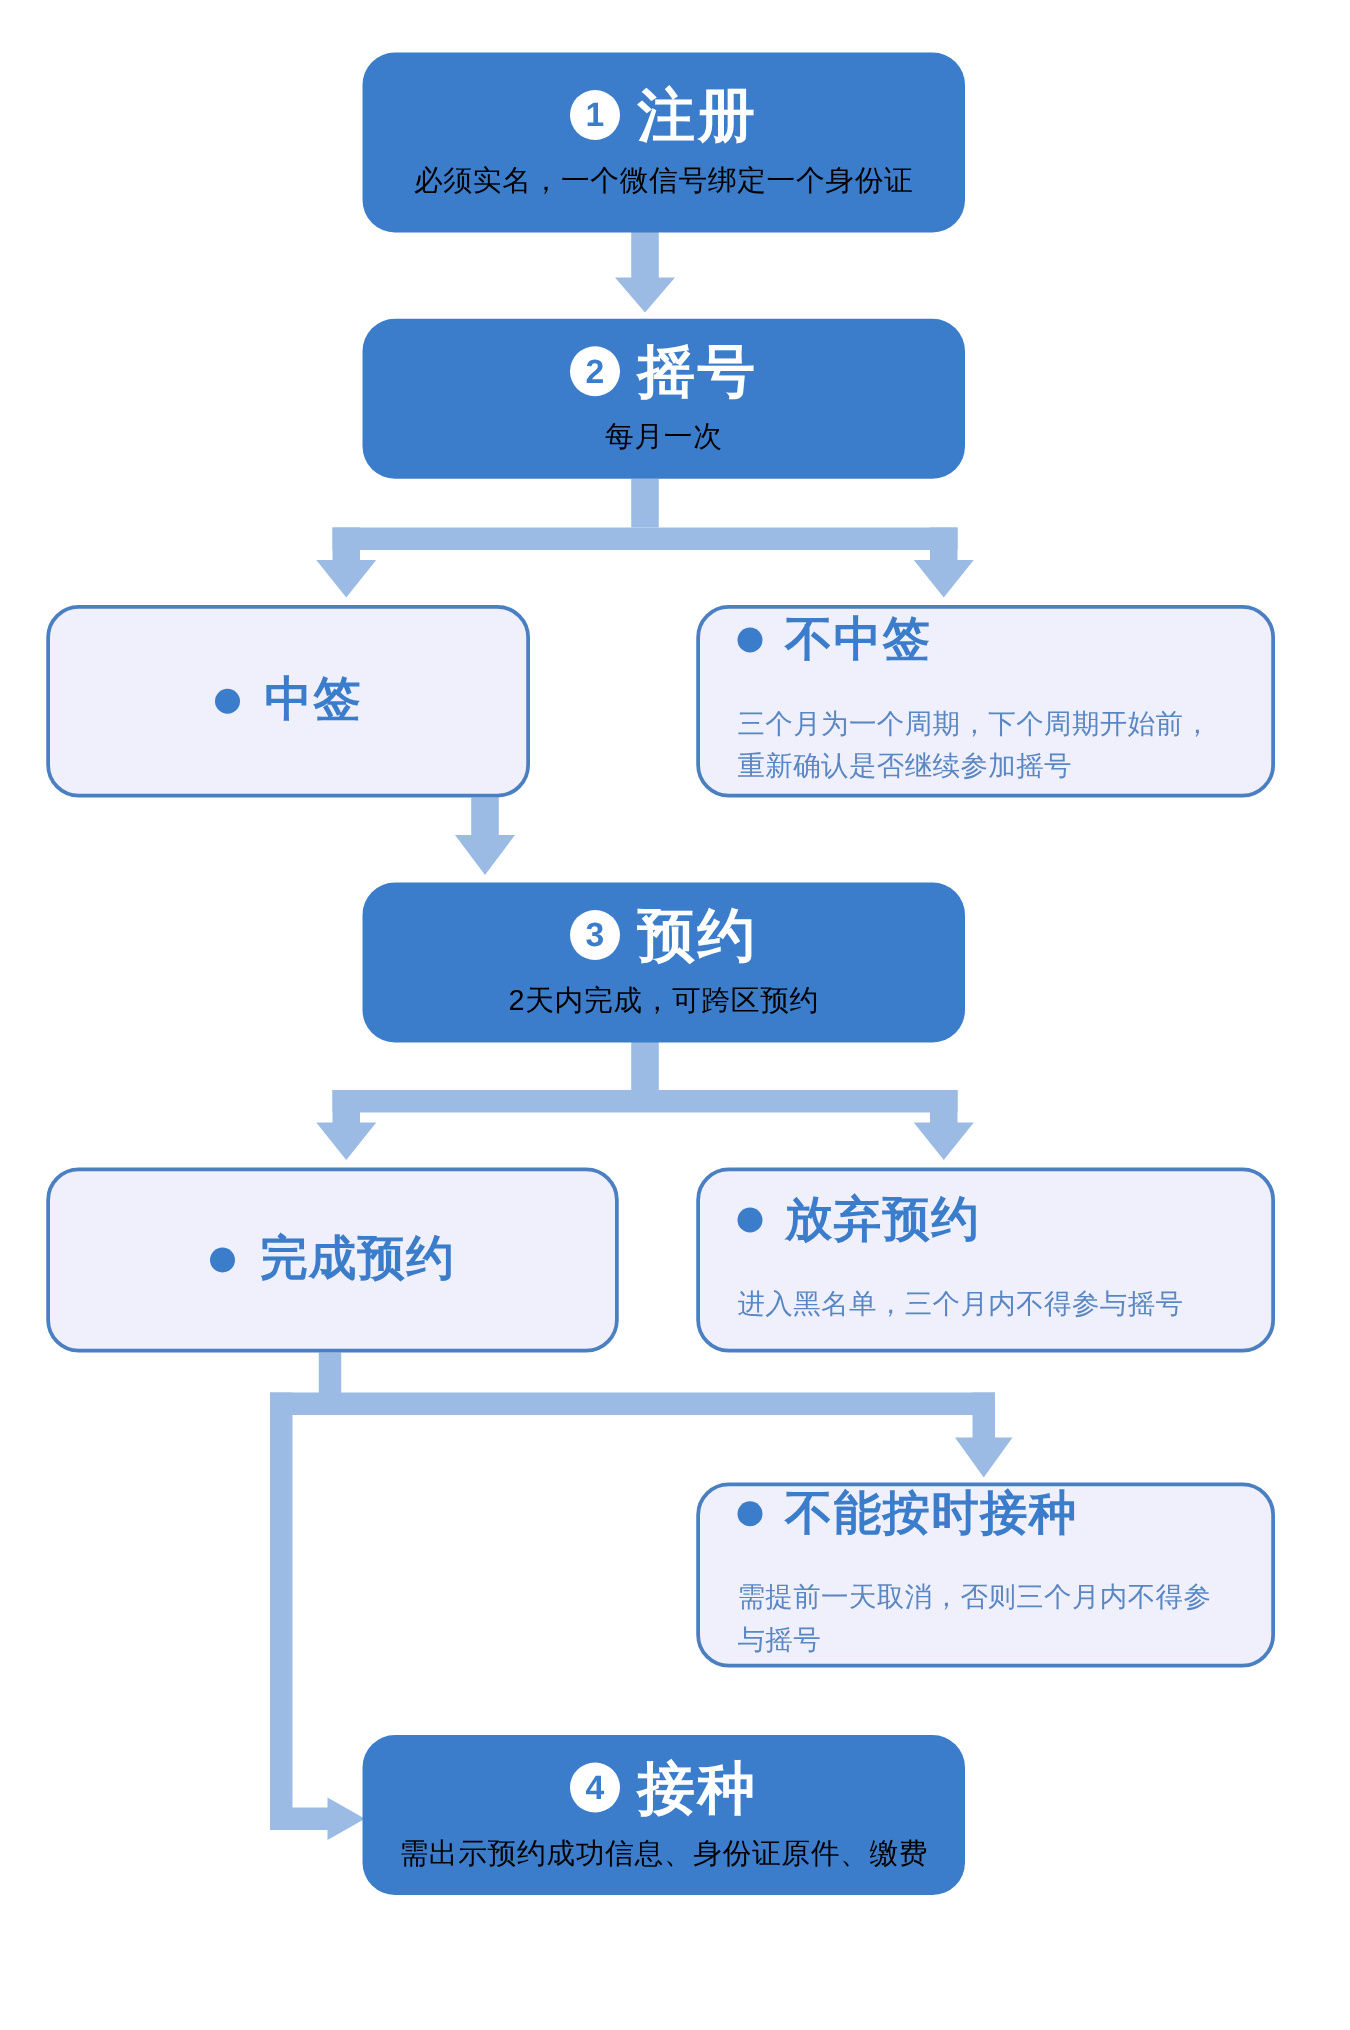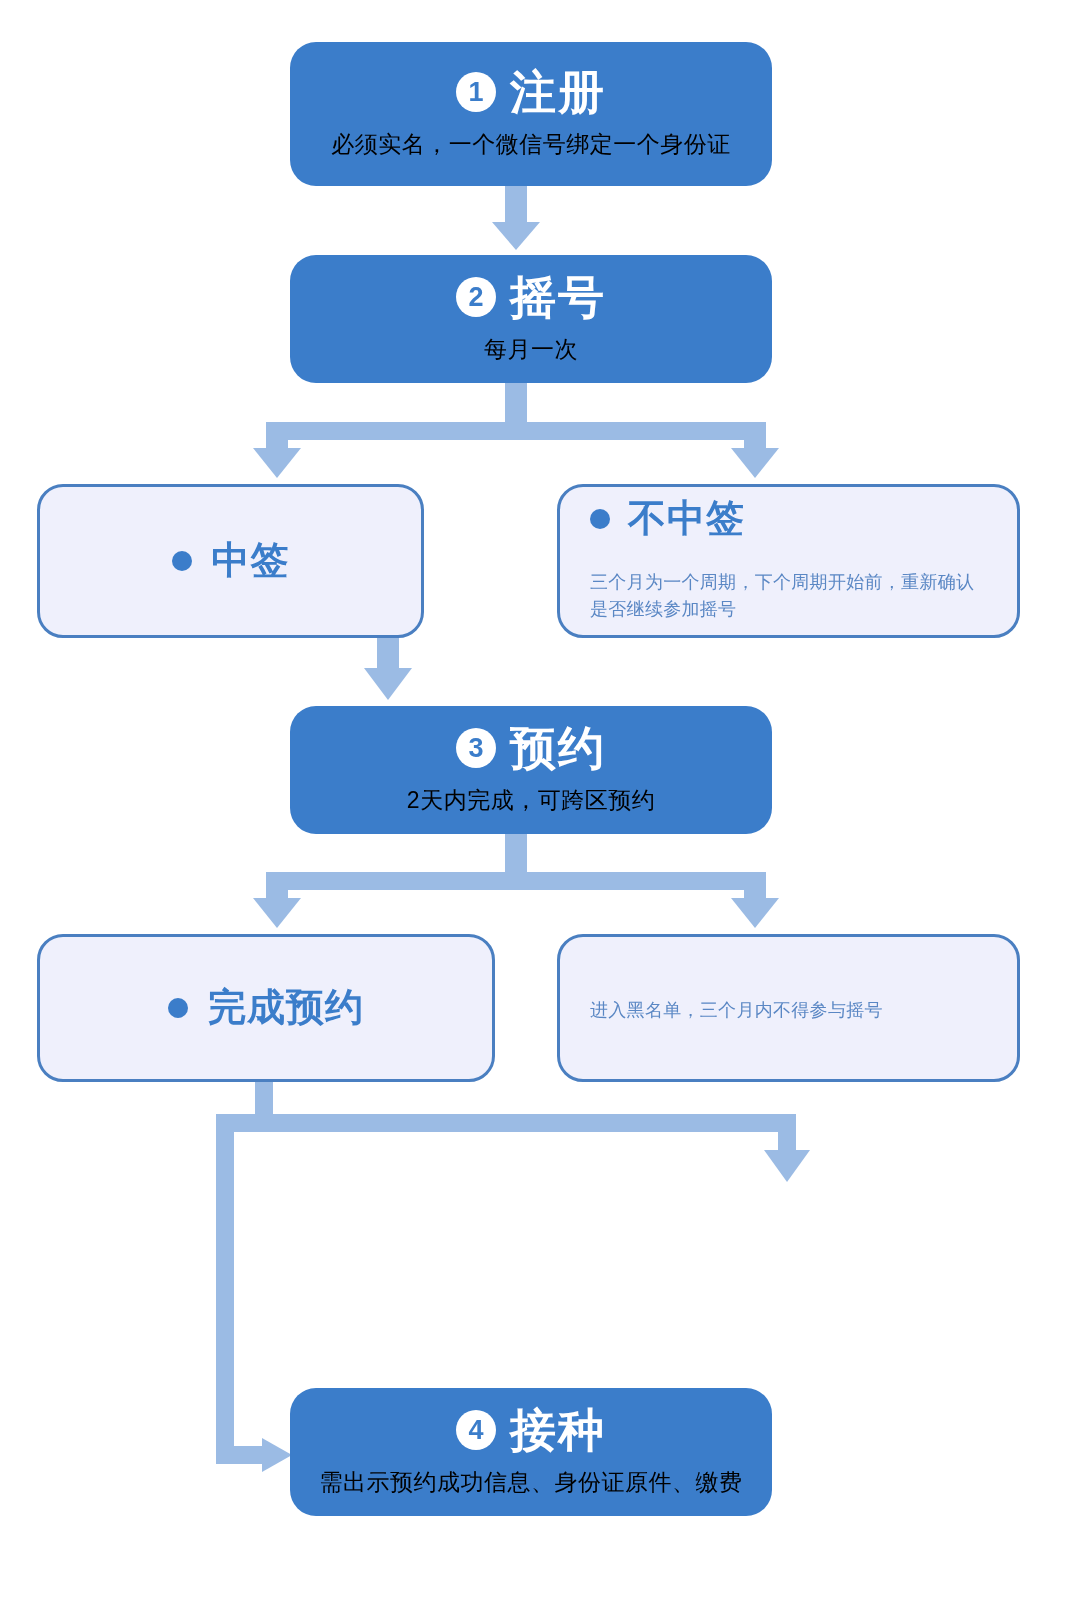--- a/index.html
+++ b/index.html
@@ -119,21 +119,21 @@
     display: inline-block;
   }
   .node.secondary .head {
     font-size: 38px;
     font-weight: bold;
     line-height: 1.1;
     color: #3b7dca;
     letter-spacing: 1px;
   }
   .node.secondary .desc {
-    font-size: 18px;
+    font-size: 22px;
     line-height: 1.55;
     color: #5a87c4;
     margin-top: 6px;
     letter-spacing: 0.3px;
   }
 </style>
 </head>
 <body>
 
 <div id="flow-root">
@@ -224,23 +224,34 @@
   </div>
 
   <div class="node secondary centered" style="left:37px; top:934px; width:458px; height:148px;align-items:center;">
     <div class="sec-inner">
       <span class="bullet"></span>
       <span class="head">完成预约</span>
     </div>
   </div>
 
   <div class="node secondary left" style="left:557px; top:934px; width:463px; height:148px;">
+    <div class="head-row">
+      <span class="bullet"></span>
+      <span class="head">放弃预约</span>
+    </div>
     <div class="desc">进入黑名单，三个月内不得参与摇号</div>
   </div>
 
+  <div class="node secondary left" style="left:557px; top:1186px; width:463px; height:148px;">
+    <div class="head-row">
+      <span class="bullet"></span>
+      <span class="head">不能按时接种</span>
+    </div>
+    <div class="desc">需提前一天取消，否则三个月内不得参与摇号</div>
+  </div>
 
   <div class="node primary" style="left:290px; top:1388px; width:482px; height:128px;">
     <div class="title">
       <span class="badge">4</span>
       <span>接种</span>
     </div>
     <div class="subtitle">需出示预约成功信息、身份证原件、缴费</div>
   </div>
 
 </div>

